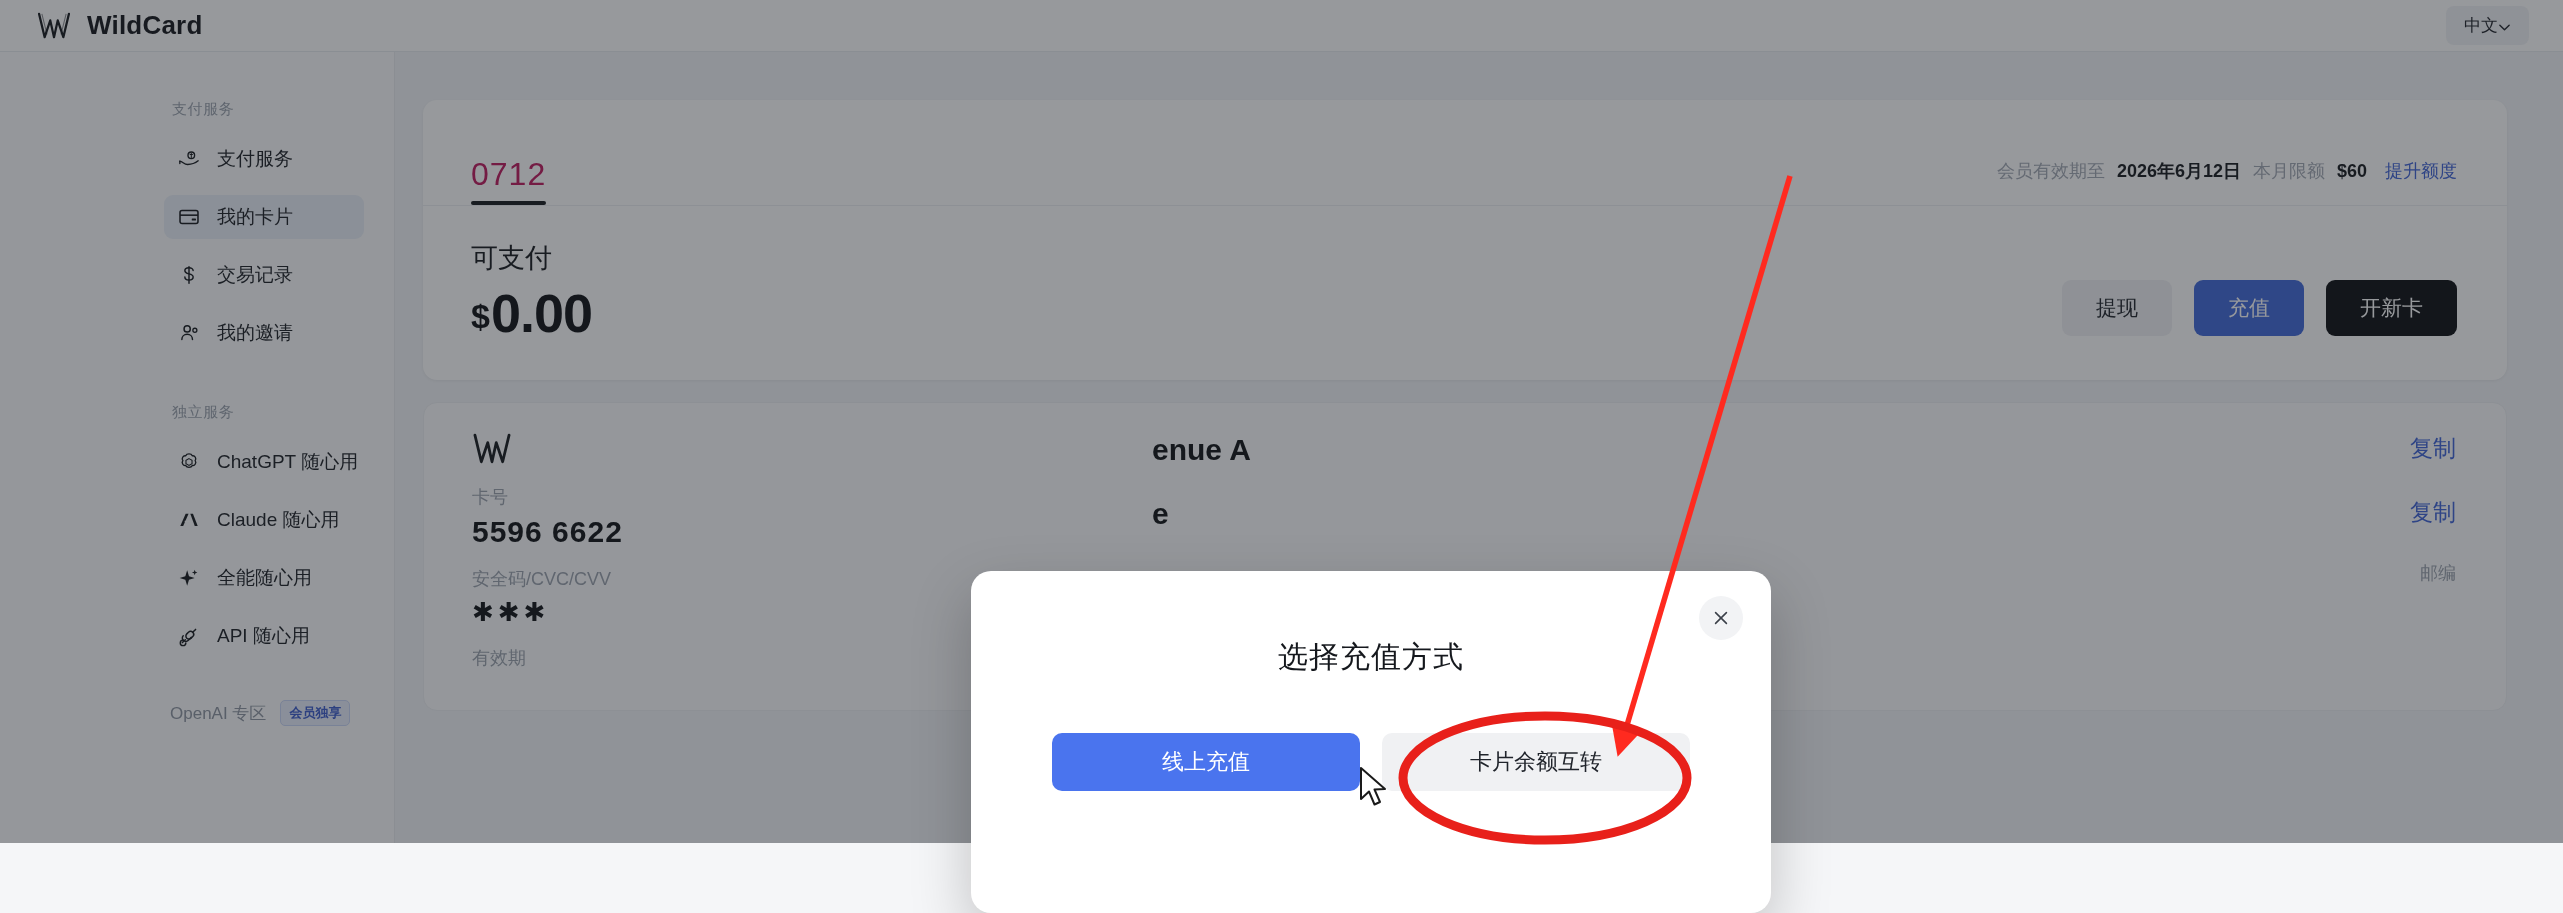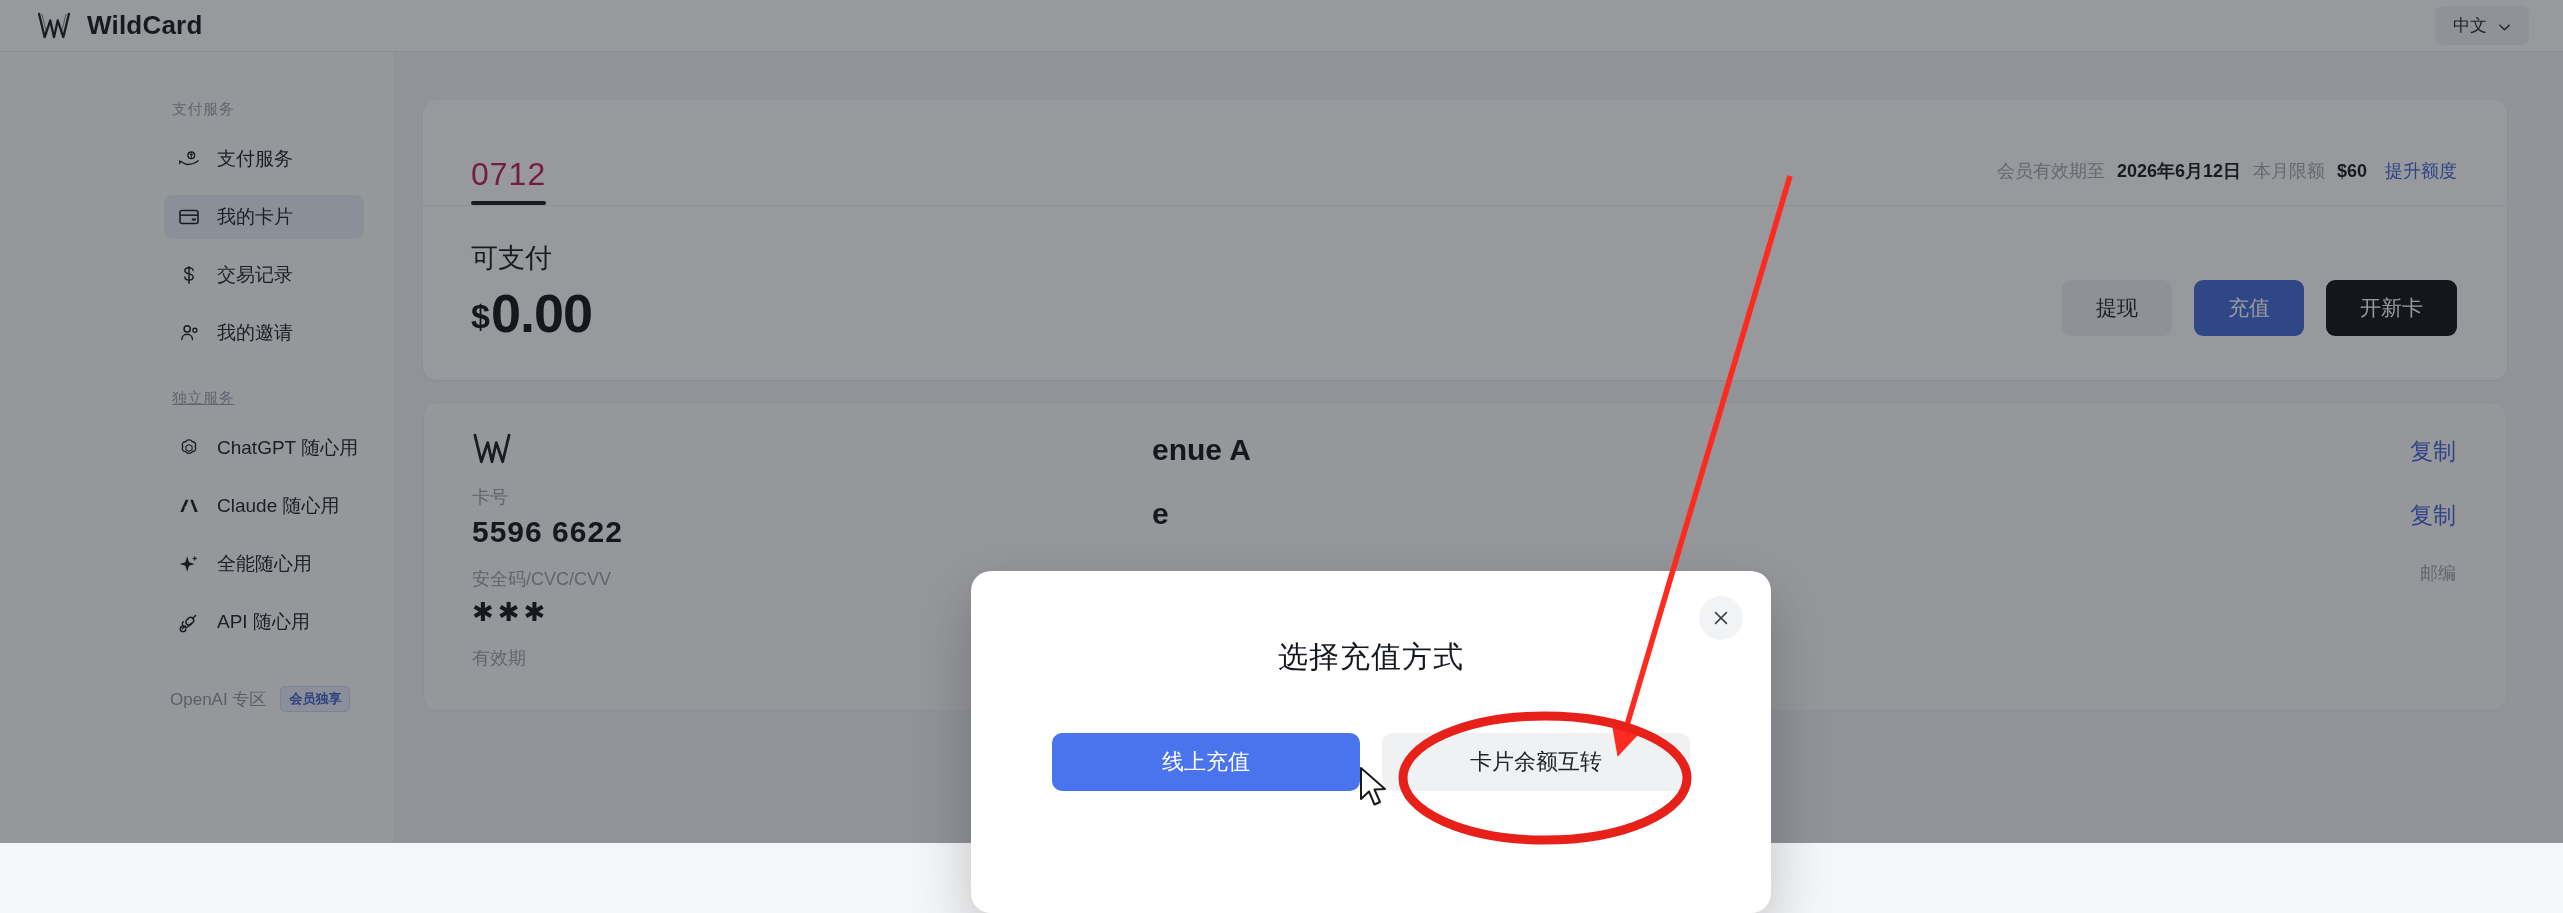--- a/index.html
+++ b/index.html
@@ -21,42 +21,42 @@
     border-bottom: 1px solid #e8eaee;
     display: flex; align-items: center;
     padding: 0 34px 0 38px;
     z-index: 3;
   }
   .brand { display: flex; align-items: center; gap: 17px; }
   .brand-mark { width: 32px; height: 28px; display: block; }
   .brand-name { font-size: 26px; font-weight: 600; color: #14161a; letter-spacing: .2px; }
   .topbar-spacer { flex: 1; }
   .lang-select {
-    display: flex; align-items: center; gap: 11px;
+    display: flex; align-items: center; 
     background: #f1f2f5; border-radius: 8px;
     padding: 8px 18px; font-size: 17px; color: #20242b;
   }
   .chev { display: inline-block; width: 13px; height: 13px; }
 
   
   .body-area { position: absolute; top: 52px; left: 0; right: 0; bottom: 0; display: flex; }
 
   
   .sidebar {
     width: 395px; flex: 0 0 395px;
     background: #fbfcfd;
     border-right: 1px solid #e9ebef;
     padding: 48px 0 0 0;
     position: relative;
   }
   .side-group-title {
     font-size: 15px; color: #9aa1ad; letter-spacing: .6px;
     padding: 0 0 0 172px; margin-bottom: 18px;
   }
-  .side-group-title.second { margin-top: 34px; text-decoration: underline; }
+  .side-group-title.second { margin-top: 48px; }
   .side-item {
     display: flex; align-items: center; gap: 17px;
     height: 44px; margin: 0 30px 0 164px;
     padding: 0 14px 0 14px;
     border-radius: 9px;
     font-size: 19px; color: #1b1e24;
     white-space: nowrap;
   }
   .side-item + .side-item { margin-top: 14px; }
   .side-item.active { background: #e9eef7; }
@@ -138,21 +138,21 @@
   .kv-value.stars { font-size: 26px; letter-spacing: 4px; }
   .card-col-right { flex: 1; min-width: 0; }
   .card-right-head {
     display: flex; align-items: center; margin-bottom: 18px;
   }
   .crh-title { font-size: 27px; color: #15181d; }
   .crh-spacer { flex: 1; }
   .crh-links { display: flex; align-items: center; gap: 26px; font-size: 20px; color: #3f63d6; }
   .dl-ico { width: 18px; height: 18px; display: block; }
   .addr-row {
-    display: flex; align-items: flex-end; gap: 20px;
+    display: flex; align-items: flex-start; gap: 20px;
     margin-bottom: 30px;
   }
   .addr-text { font-size: 30px; font-weight: 700; color: #0f1216; }
   .addr-spacer { flex: 1; }
   .copy-link { font-size: 23px; color: #3f63d6; }
   .addr-text2 { font-size: 30px; font-weight: 700; color: #0f1216; }
   .foot-row {
     display: flex; align-items: baseline;
     margin-top: 14px; font-size: 18px; color: #9aa1ad;
   }

